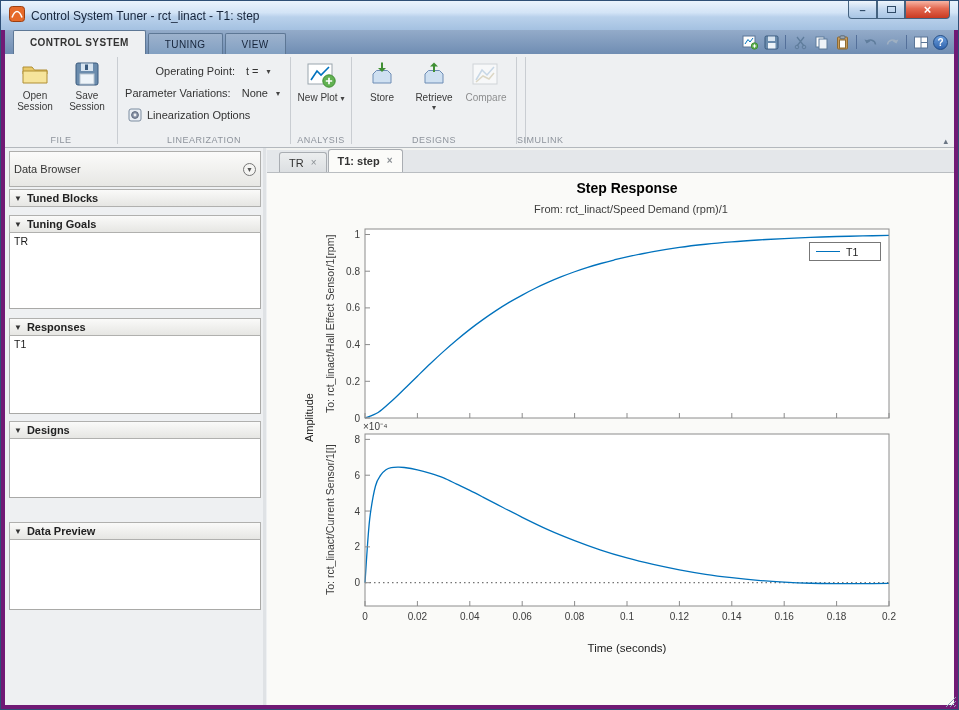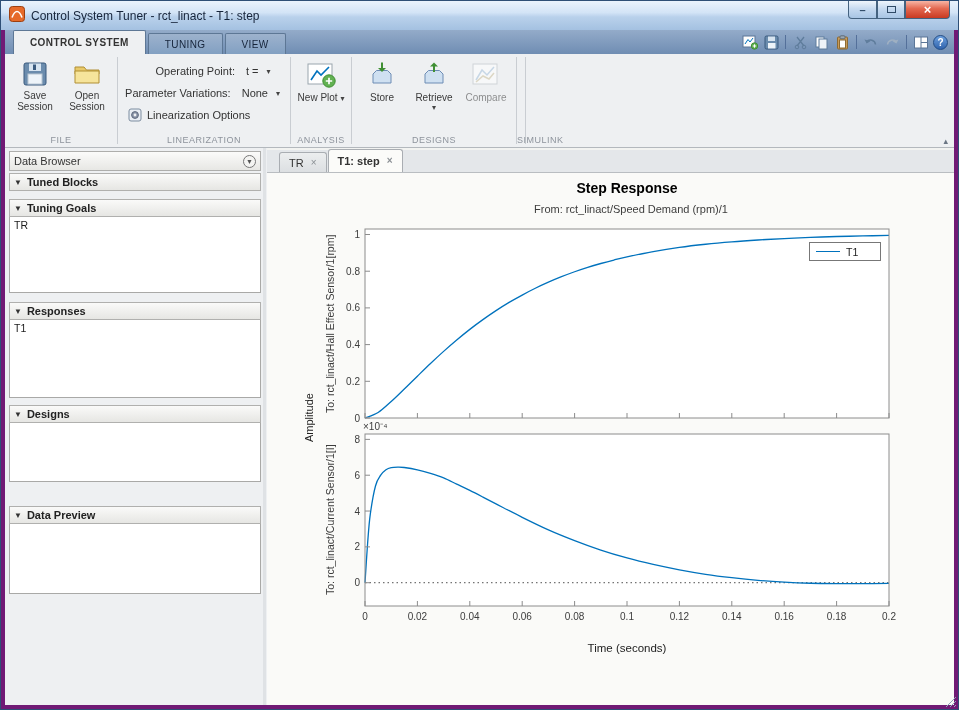--- a/index.html
+++ b/index.html
@@ -49,21 +49,21 @@
   .lin-label{width:118px;text-align:right;padding-right:5px;}
   .lin-value{display:flex;align-items:center;gap:8px;padding:1px 6px;border-radius:2px;cursor:default;}
   .lin-opt{display:flex;align-items:center;gap:5px;padding-left:6px;cursor:default;}
   .ribbon-collapse{position:absolute;right:6px;bottom:1px;font-size:9px;color:#6b7684;cursor:default;}
 
   
   .main{position:absolute;top:118px;left:0;right:0;bottom:0;background:#eef0f2;}
 
   
   .data-browser{position:absolute;left:4px;top:3px;width:252px;bottom:4px;}
-  .db-header{height:20px;background:linear-gradient(#fbfbfa,#e7e7e4);border:1px solid #aeaeac;
+  .db-header{height:36px;background:linear-gradient(#fbfbfa,#e7e7e4);border:1px solid #aeaeac;
     display:flex;align-items:center;justify-content:space-between;padding:8px 4px;font-size:11px;color:#333;}
   .db-collapse{width:13px;height:13px;border:1px solid #777;border-radius:50%;font-size:7px;color:#555;
     display:flex;align-items:center;justify-content:center;background:#f4f4f2;cursor:default;}
   .db-section-header{height:18px;background:linear-gradient(#fafaf9,#e6e6e3);border:1px solid #b0b0ae;
     display:flex;align-items:center;padding:0 4px;font-size:11px;font-weight:bold;color:#222;gap:5px;}
   .db-tri{font-size:8px;color:#333;}
   .db-box{background:#fff;border:1px solid #a9a9a7;border-top:none;overflow:hidden;}
   .db-item{font-size:10.5px;color:#1a1a1a;line-height:15px;padding:1px 4px 0 4px;white-space:nowrap;cursor:default;}
 
   
@@ -193,34 +193,34 @@
             <span>?</span>
           </div>
       </div>
     </div>
 
     <div class="ribbon">
 
       <div class="rgroup">
         <div class="bigbtns">
           <div class="bigbtn">
+            <svg width="30" height="26">
+                <path d="M3 6 h9 l2.5 3 H27 v4 H3 z" fill="#e8c96a" stroke="#b08f35"></path>
+                <path d="M3 10 h24 v12 H3 z" fill="#f6e49b" stroke="#b08f35"></path>
+              </svg>
+            <div class="blabel">Open Session</div>
+          </div>
+          <div class="bigbtn">
             <svg width="26" height="26">
                 <rect x="2" y="2" width="22" height="22" rx="2" fill="#6b8cad" stroke="#3a5a7e"></rect>
                 <rect x="7" y="2.5" width="12" height="7.5" fill="#d7e4f0"></rect>
                 <rect x="11" y="3.5" width="3" height="5.5" fill="#3a5a7e"></rect>
                 <rect x="6" y="13" width="14" height="10" fill="#eef4f9" stroke="#b9c6d2"></rect>
               </svg>
             <div class="blabel">Save Session</div>
-          </div>
-          <div class="bigbtn">
-            <svg width="30" height="26">
-                <path d="M3 6 h9 l2.5 3 H27 v4 H3 z" fill="#e8c96a" stroke="#b08f35"></path>
-                <path d="M3 10 h24 v12 H3 z" fill="#f6e49b" stroke="#b08f35"></path>
-              </svg>
-            <div class="blabel">Open Session</div>
           </div>
         </div>
         <div class="group-label">FILE</div>
       </div>
       <div class="rsep"></div>
 
       <div class="rgroup" style="width:172px;">
         <div class="lin-rows">
           <div class="lin-row">
             <span class="lin-label">Operating Point:</span>

